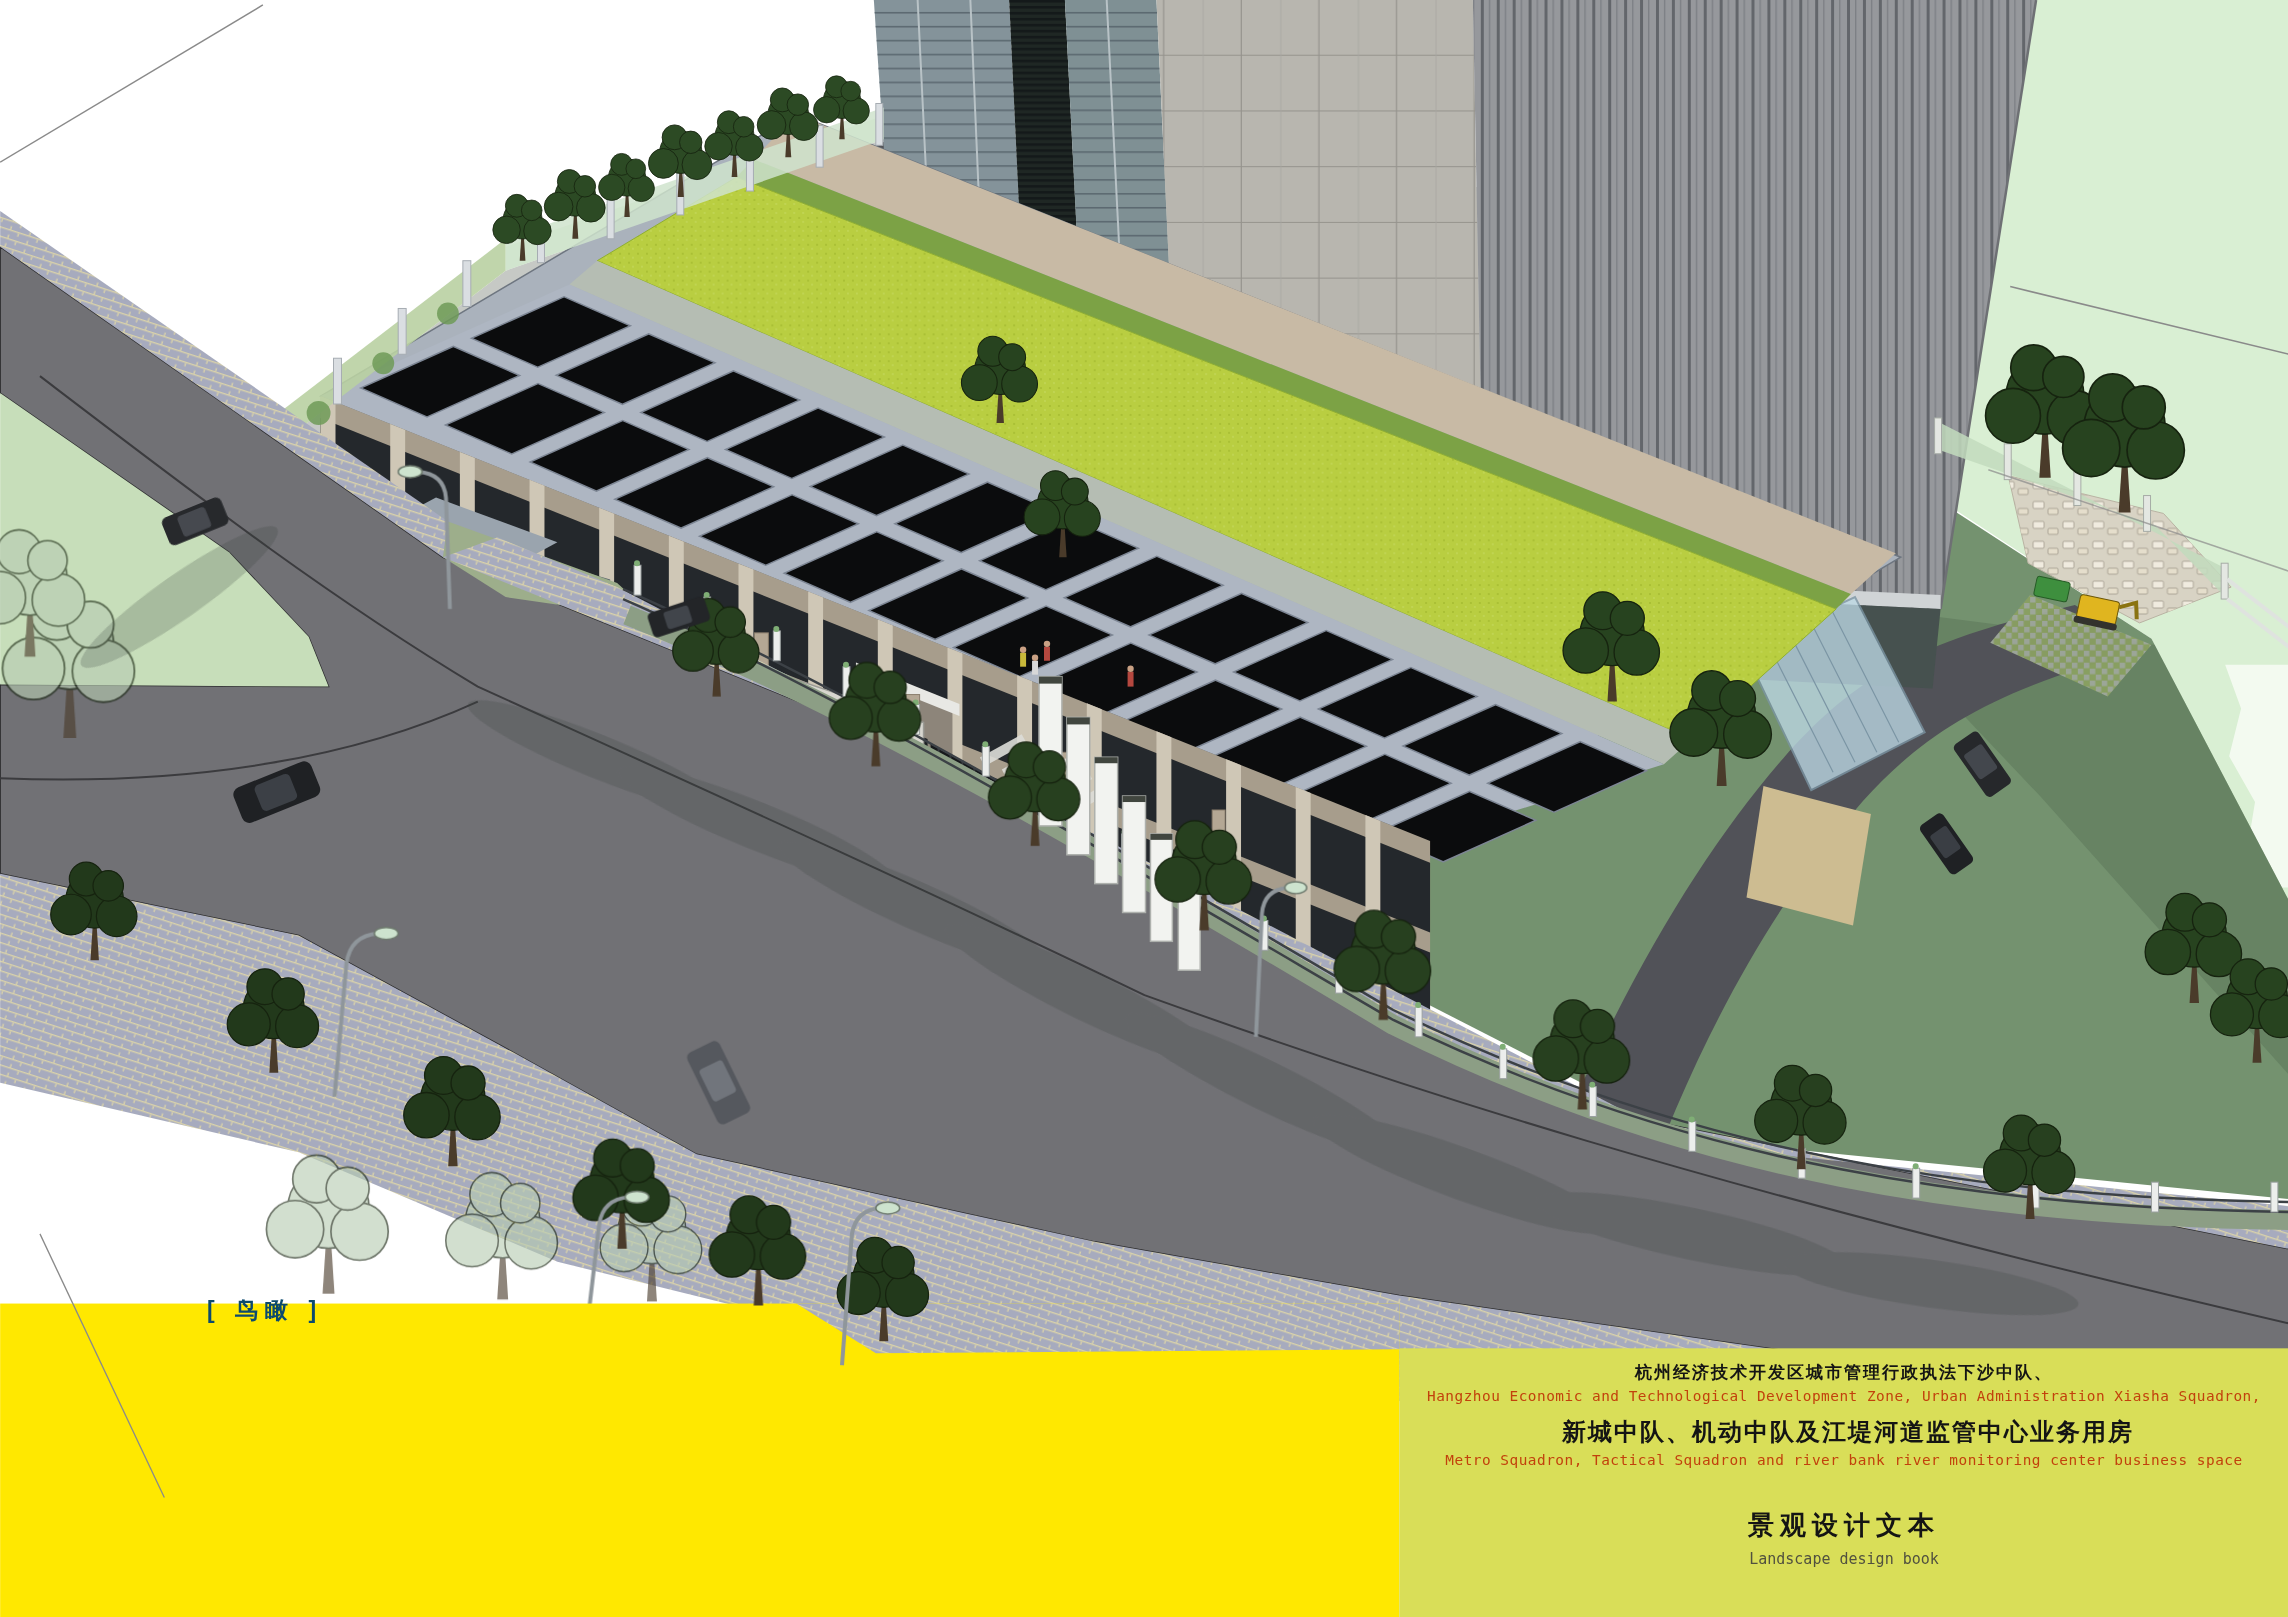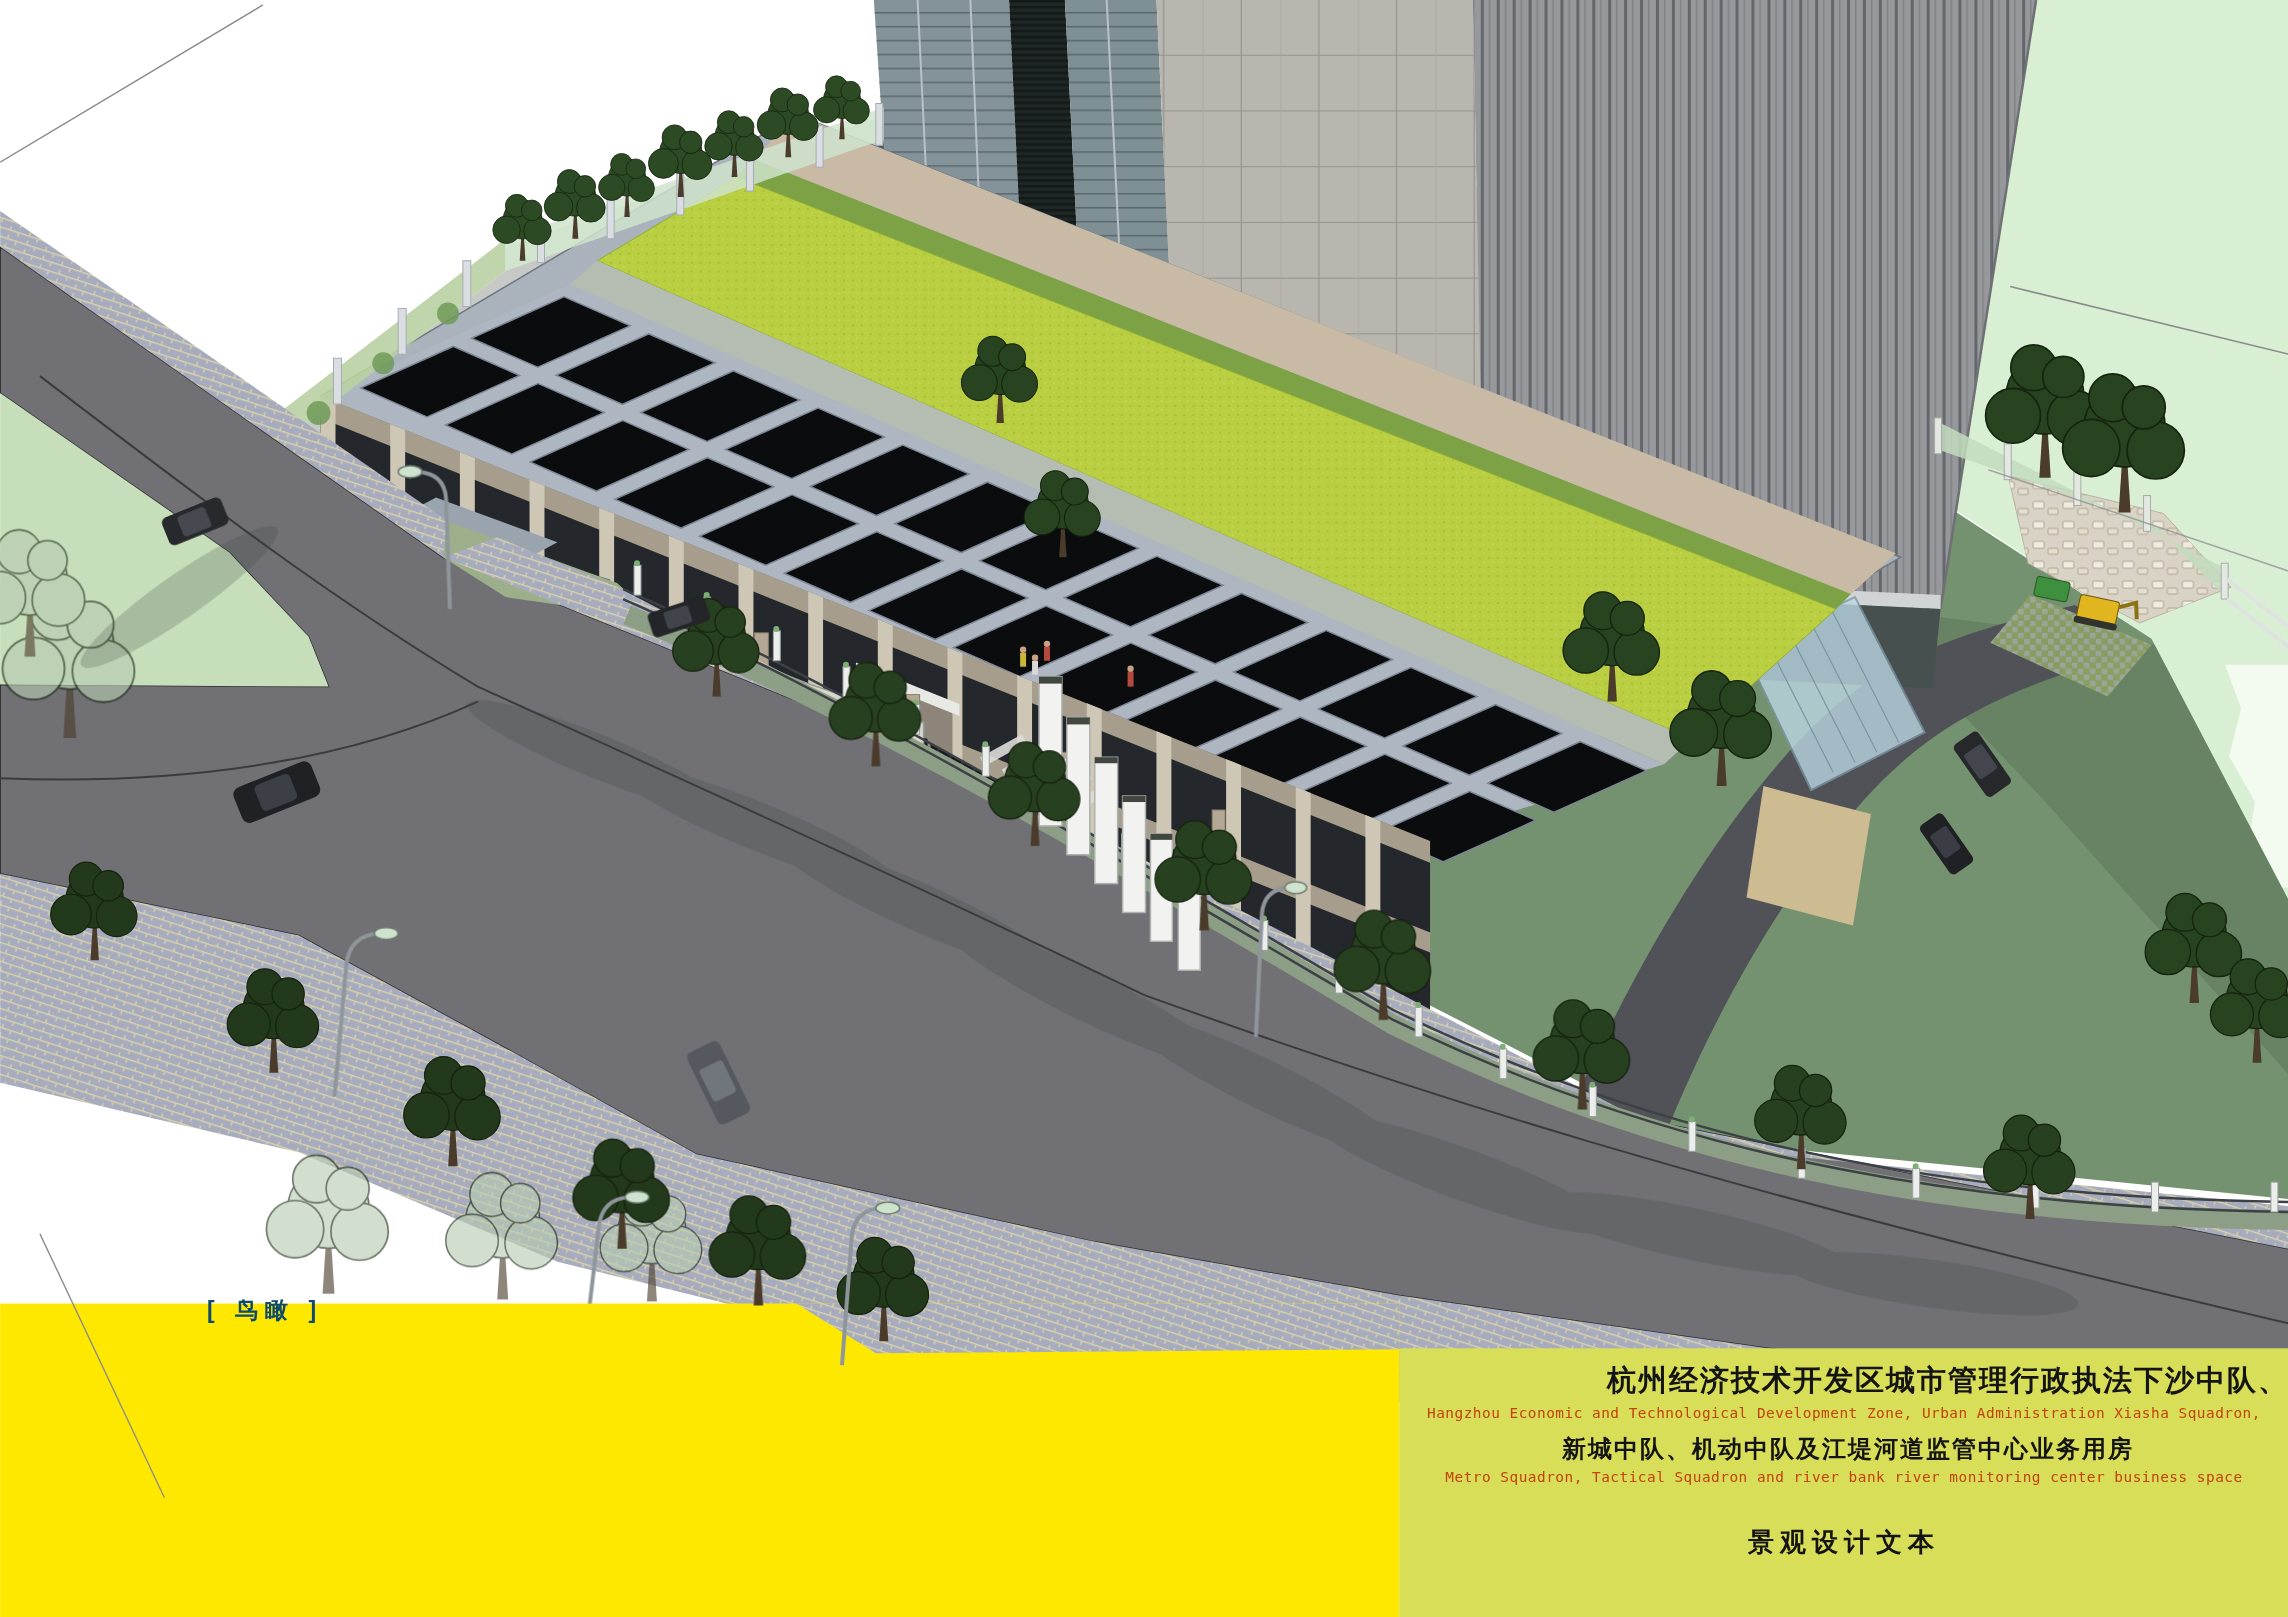--- a/index.html
+++ b/index.html
@@ -2,21 +2,21 @@
 <html><head>
 <meta charset="utf-8">
 <style>
   html,body{margin:0;padding:0;}
   body{width:2289px;height:1618px;position:relative;overflow:hidden;background:#ffffff;
        font-family:"Liberation Sans",sans-serif;}
   #scene{position:absolute;left:0;top:0;}
   .txt{position:absolute;white-space:nowrap;}
   #view-label{left:207px;top:1295px;font-size:23px;font-weight:700;letter-spacing:7px;color:#0c4a6e;}
   #title-block{left:1399px;top:1361px;width:890px;text-align:center;color:#141414;}
-  .cn1{font-size:29px;font-weight:700;letter-spacing:2px;text-align:right;}
+  .cn1{font-size:17px;font-weight:700;letter-spacing:2px;}
   .en{font-family:"DejaVu Sans Mono",monospace;font-size:14.4px;color:#c2410c;letter-spacing:0.5px;margin-top:4px;}
   .cn2{font-size:24px;font-weight:700;letter-spacing:2px;margin-top:12px;padding-left:8px;}
   .doc-cn{font-size:26px;font-weight:700;letter-spacing:6px;margin-top:40px;}
   .doc-en{font-family:"DejaVu Sans Mono",monospace;font-size:15px;color:#51513f;margin-top:7px;}
 </style>
 </head>
 <body>
 
 <svg id="scene" width="2289" height="1618" viewBox="0 0 2300 1626">
   <defs>
@@ -599,14 +599,15 @@
 </svg>
 
 <div class="txt" id="view-label">[ 鸟瞰 ]</div>
 
 <div class="txt" id="title-block">
   <div class="cn1">杭州经济技术开发区城市管理行政执法下沙中队、</div>
   <div class="en">Hangzhou Economic and Technological Development Zone, Urban Administration Xiasha Squadron,</div>
   <div class="cn2">新城中队、机动中队及江堤河道监管中心业务用房</div>
   <div class="en">Metro Squadron, Tactical Squadron and river bank river monitoring center business space</div>
   <div class="doc-cn">景观设计文本</div>
+  <div class="doc-en">Landscape design book</div>
 </div>
 
 
 </body></html>

